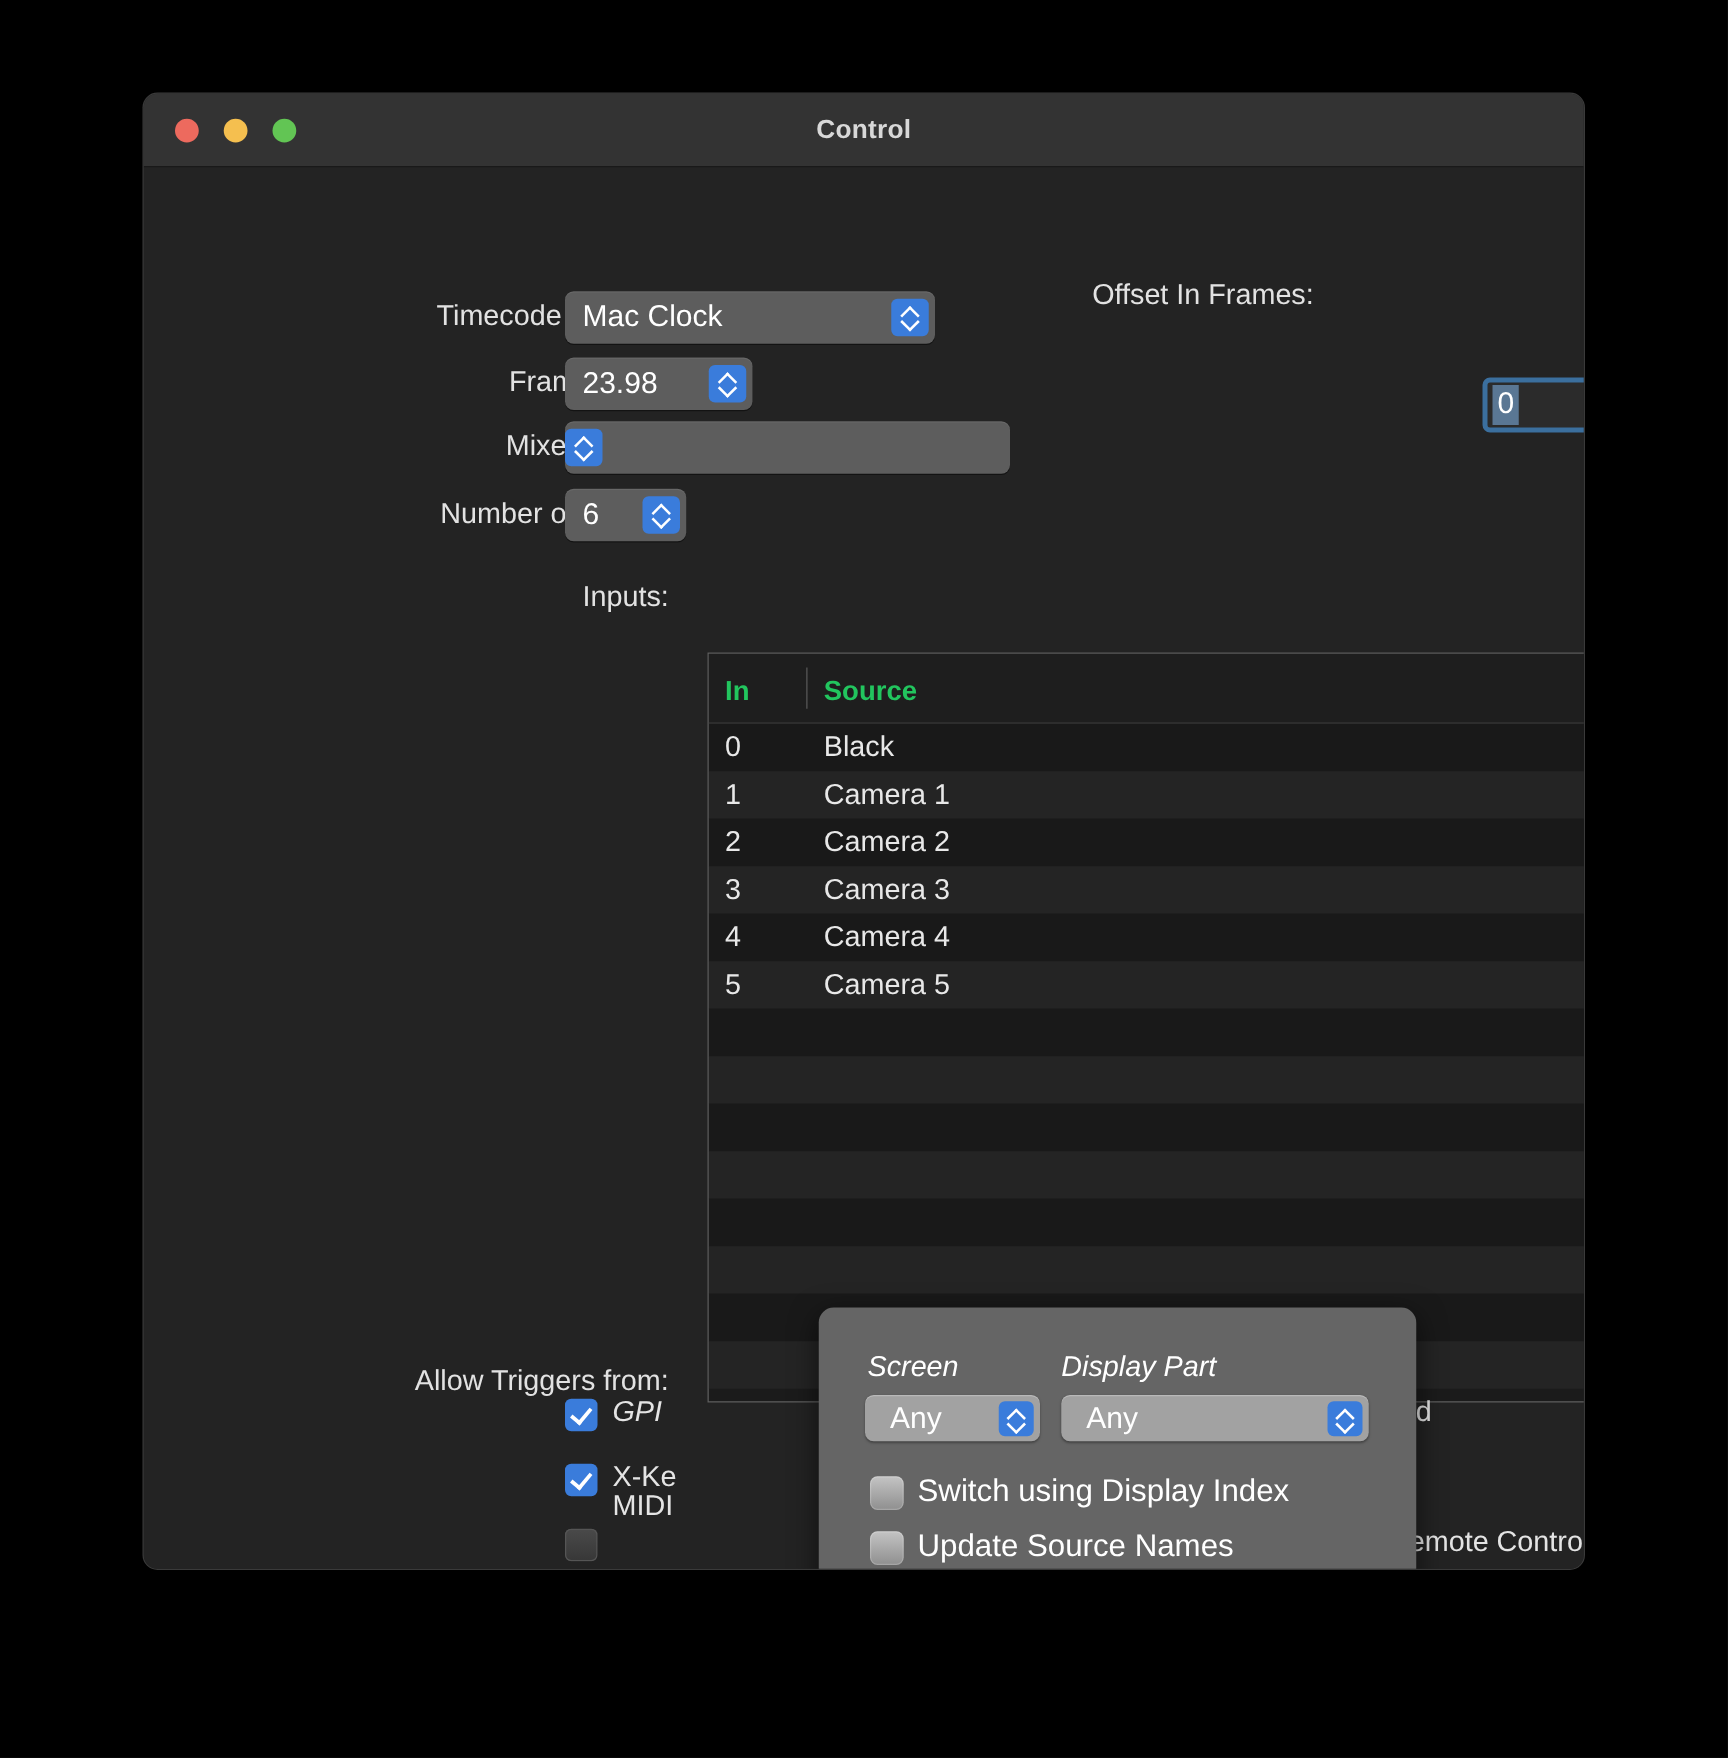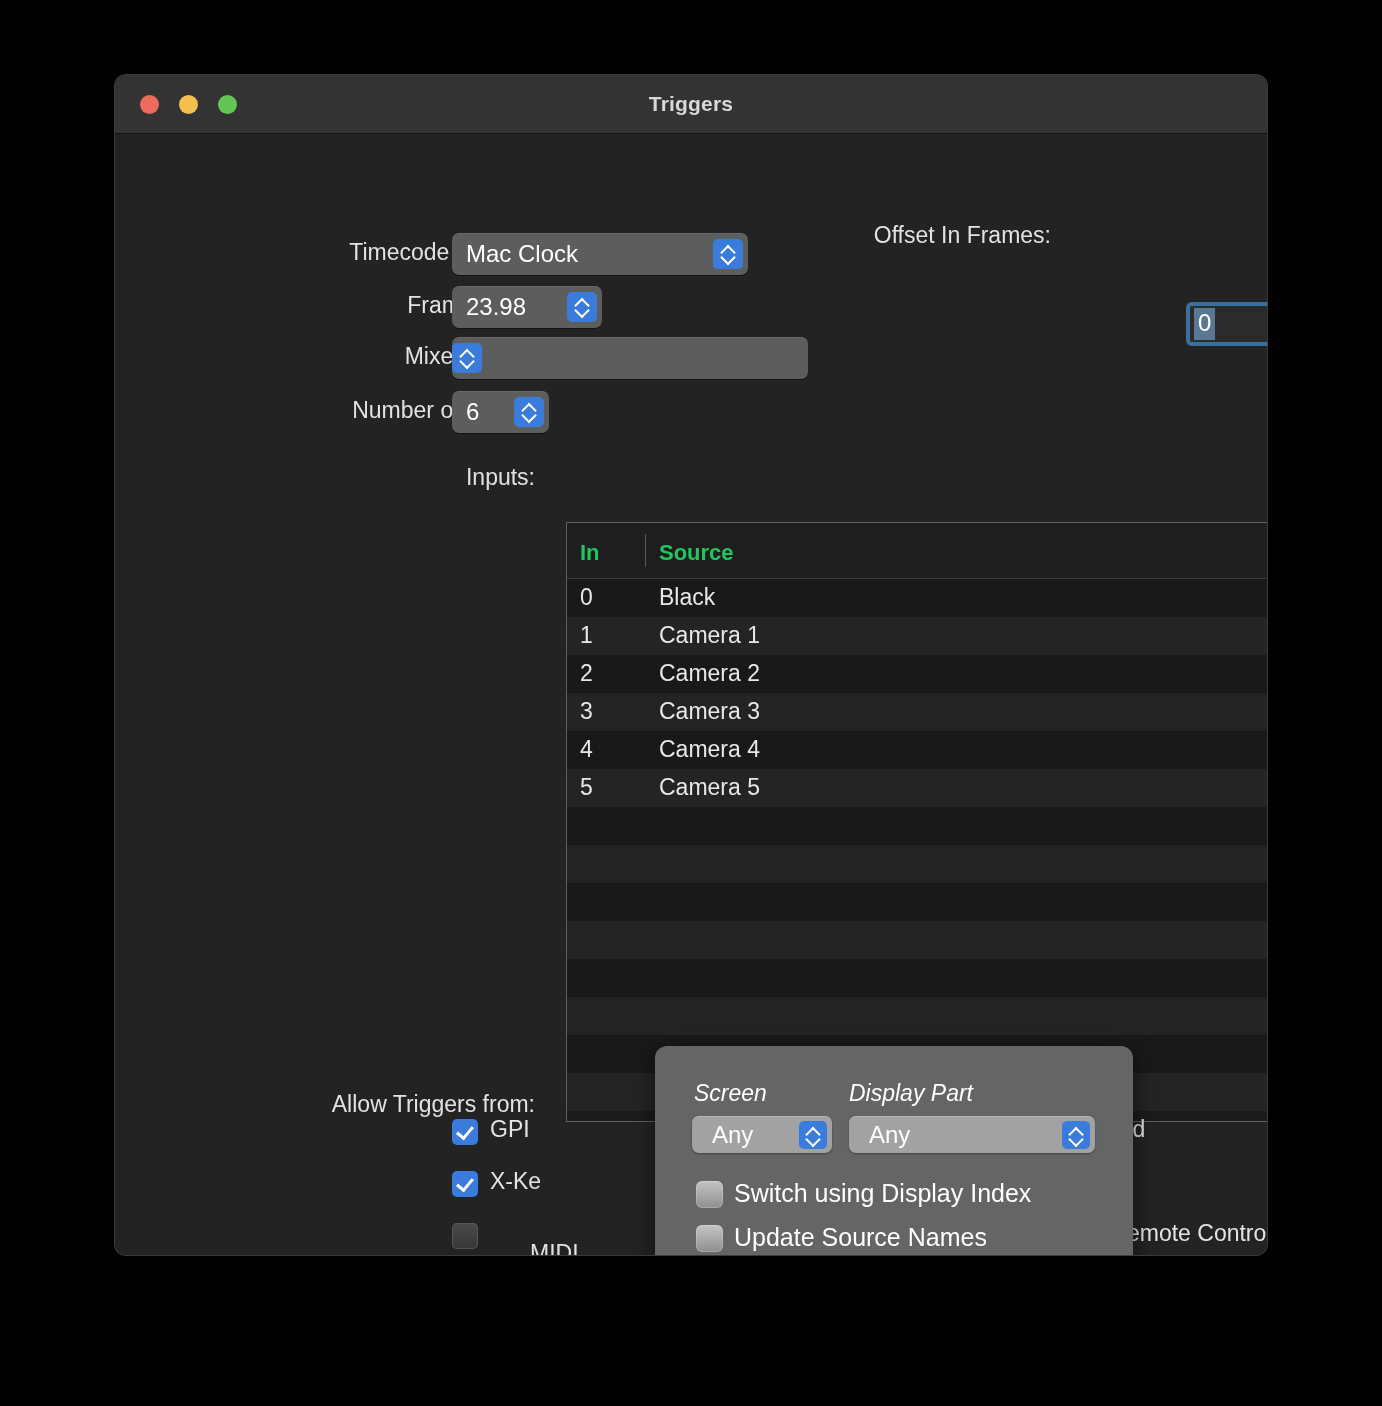--- a/index.html
+++ b/index.html
@@ -276,21 +276,21 @@
 </style>
 </head>
 <body>
 
 <div id="settings-window">
 
   <div id="titlebar">
     <div class="traffic" id="tl-close"></div>
     <div class="traffic" id="tl-min"></div>
     <div class="traffic" id="tl-max"></div>
-    <div id="window-title">Triggers</div>
+    <div id="window-title">Control</div>
   </div>
 
   <div id="window-body">
 
     <div class="flabel" style="left:100px; top:105px; width:320px;">Timecode Source:</div>
     <div class="popup" style="left:337px; top:99px; width:296px; height:42px;">
       <span class="pv">Mac Clock</span>
       <span class="stepper"></span>
     </div>
 
@@ -357,25 +357,25 @@
           <div class="trow even"></div>
           <div class="trow odd"></div>
           <div class="trow even"></div>
         </div>
     </div>
 
     <div class="flabel" style="left:60px; top:957px; width:360px;">Allow Triggers from:</div>
 
     <div class="cbrow" id="trig-left">
         <div class="cb on" style="left: 337px; top: 985px;"></div>
-        <div class="cblabel" style="left: 375px; top: 982px;">GPI</div>
+        <div class="cblabel" style="left: 375px; top: 982px; font-style: italic;">GPI</div>
         <div class="cb on" style="left: 337px; top: 1037px;"></div>
         <div class="cblabel" style="left: 375px; top: 1034px;">X-Ke</div>
         <div class="cb off" style="left: 337px; top: 1089px;"></div>
-        <div class="cblabel" style="left: 375px; top: 1106px; margin-left: 40px;">MIDI</div>
+        <div class="cblabel" style="left: 375px; top: 1057px;">MIDI</div>
       </div>
 
     <div class="cbrow" id="trig-right">
         <div class="cblabel" style="left: 960px; top: 982px;">yboard</div>
         <div class="cblabel" style="left: 960px; top: 1034px;">use</div>
         <div class="cblabel" style="left: 960px; top: 1086px;">TP Remote Control</div>
       </div>
 
     <div id="popover">
       <div class="pop-head" style="left:39px; top:34px;">Screen</div>

